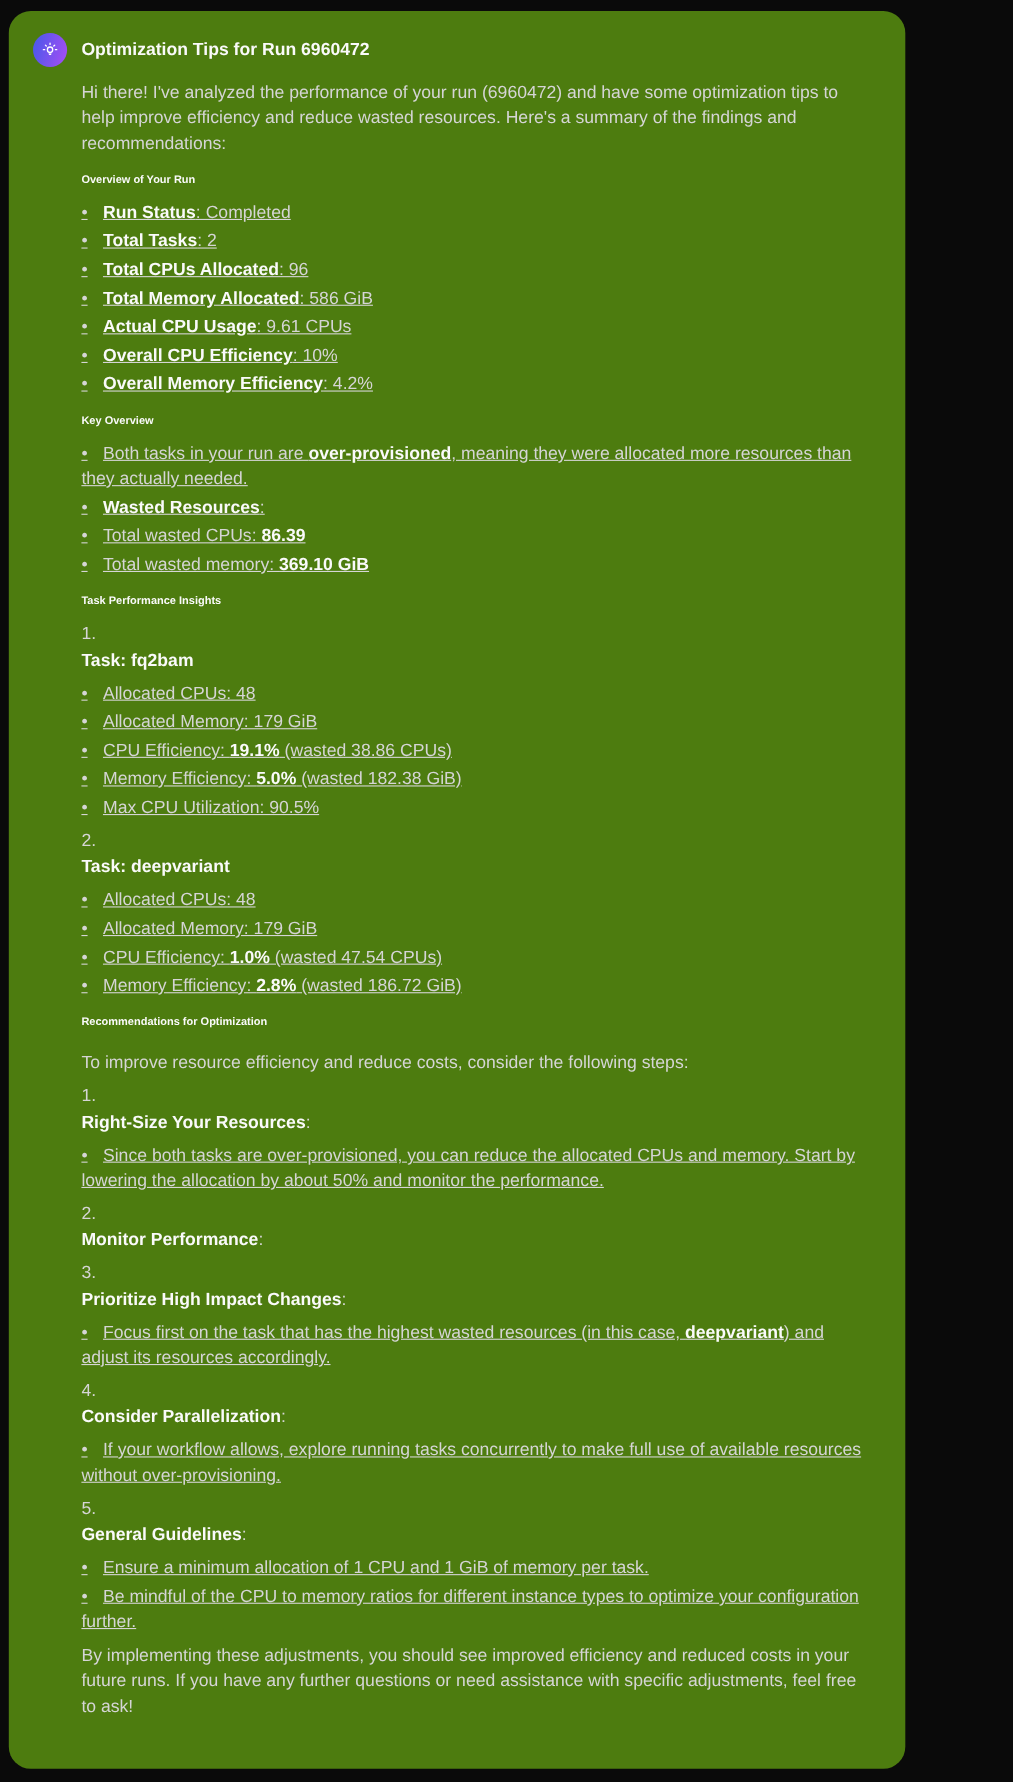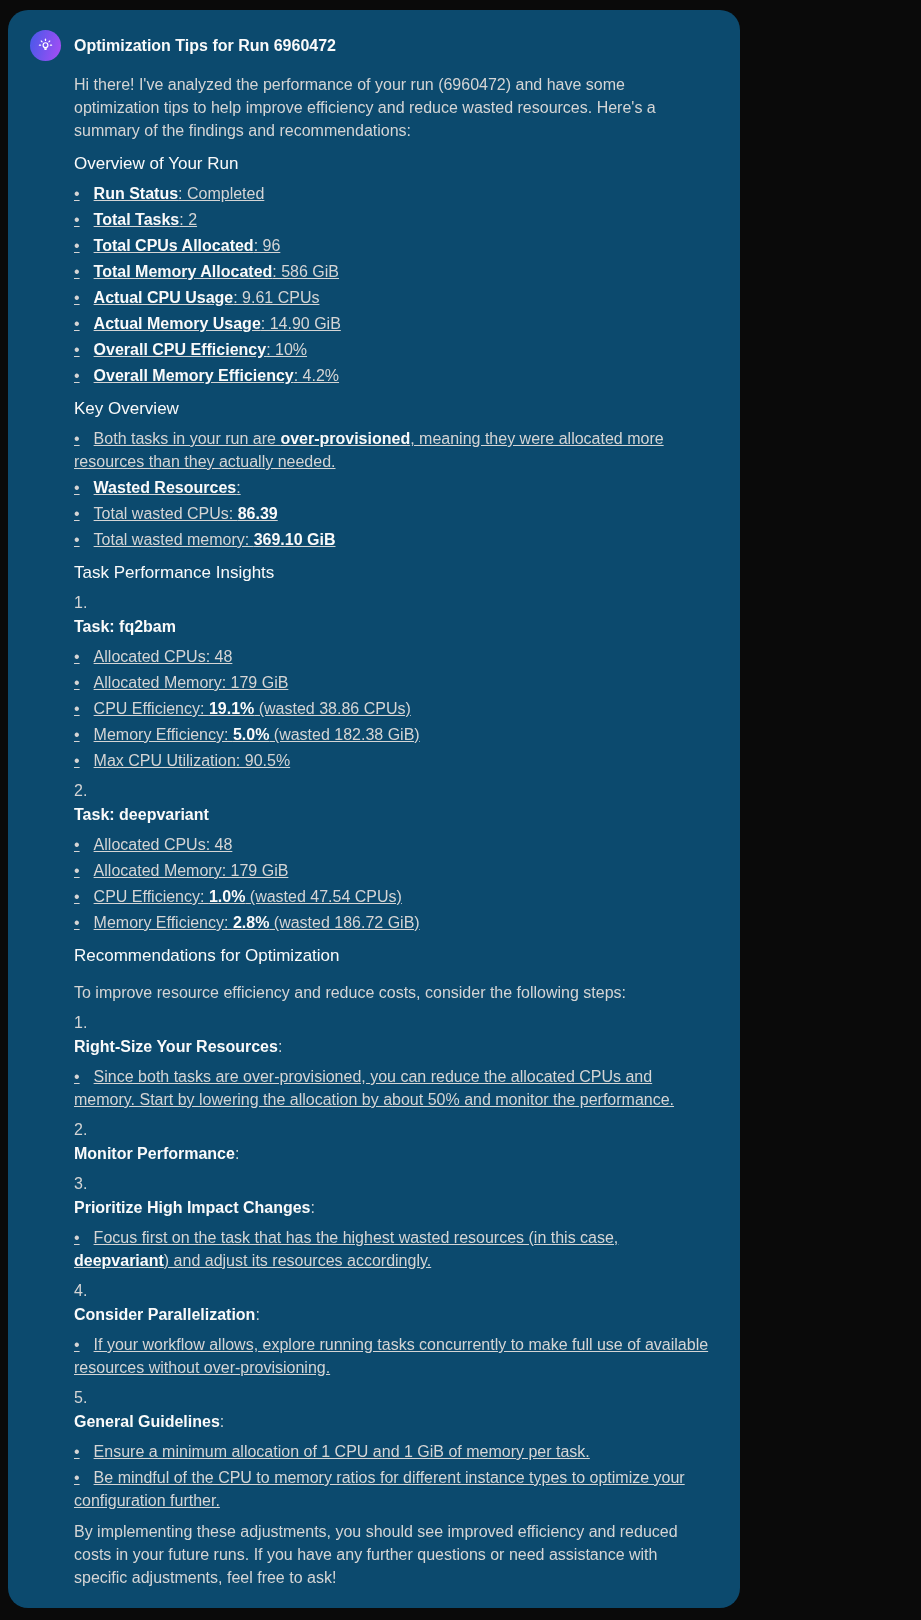--- a/index.html
+++ b/index.html
@@ -6,23 +6,23 @@
   body {
     width: 921px; height: 1620px;
     background: #0a0a0a;
     font-family: "Liberation Sans", sans-serif;
     overflow: hidden;
     position: relative;
   }
   .card {
     position: absolute;
     left: 8px; top: 10px;
-    width: 732px; height: 1598px;
+    width: 815px; height: 1598px;
     box-sizing: border-box;
-    background: #0c4a6e;
+    background: #4d7c0f;
     border-radius: 20px;
     padding: 20px 28px 40px 22px;
     overflow: hidden;
   }
   .msg { display: flex; gap: 13px; }
   .avatar {
     flex: 0 0 31px;
     width: 31px; height: 31px;
     border-radius: 50%;
     background: linear-gradient(105deg, #4d58ea 8%, #a14ef4 92%);
@@ -38,23 +38,23 @@
   .title {
     font-weight: 700;
     color: #fafafa;
     font-size: 16px;
     line-height: 23px;
     margin: 4px 0 13px;
   }
   p.para { margin: 16px 0 6px; }
   p.closing { margin: 8px 0 0; }
   h3.sec {
-    font-size: 17px;
+    font-size: 10px;
     line-height: 18px;
-    font-weight: 400;
+    font-weight: 700;
     color: #fafafa;
     margin: 13px 0 9px;
   }
   ul.blist { list-style: none; margin: 0; padding: 0; text-decoration: underline; }
   li.bitem { margin: 3px 0 0; }
   li.bitem::before {
     content: "\2022";
     padding-right: 14px;
     color: #d5d5d5;
   }
@@ -90,21 +90,20 @@
 
       <p class="para">Hi there! I've analyzed the performance of your run (6960472) and have some optimization tips to help improve efficiency and reduce wasted resources. Here's a summary of the findings and recommendations:</p>
 
       <h3 class="sec">Overview of Your Run</h3>
       <ul class="blist">
         <li class="bitem"><b>Run Status</b><span>: Completed</span></li>
         <li class="bitem"><b>Total Tasks</b><span>: 2</span></li>
         <li class="bitem"><b>Total CPUs Allocated</b><span>: 96</span></li>
         <li class="bitem"><b>Total Memory Allocated</b><span>: 586 GiB</span></li>
         <li class="bitem"><b>Actual CPU Usage</b><span>: 9.61 CPUs</span></li>
-        <li class="bitem"><b>Actual Memory Usage</b><span>: 14.90 GiB</span></li>
         <li class="bitem"><b>Overall CPU Efficiency</b><span>: 10%</span></li>
         <li class="bitem"><b>Overall Memory Efficiency</b><span>: 4.2%</span></li>
       </ul>
 
       <h3 class="sec">Key Overview</h3>
       <ul class="blist">
         <li class="bitem"><span>Both tasks in your run are </span><b>over-provisioned</b><span>, meaning they were allocated more resources than they actually needed.</span></li>
         <li class="bitem"><b>Wasted Resources</b><span>:</span></li>
         <li class="bitem"><span>Total wasted CPUs: </span><b>86.39</b></li>
         <li class="bitem"><span>Total wasted memory: </span><b>369.10 GiB</b></li>

